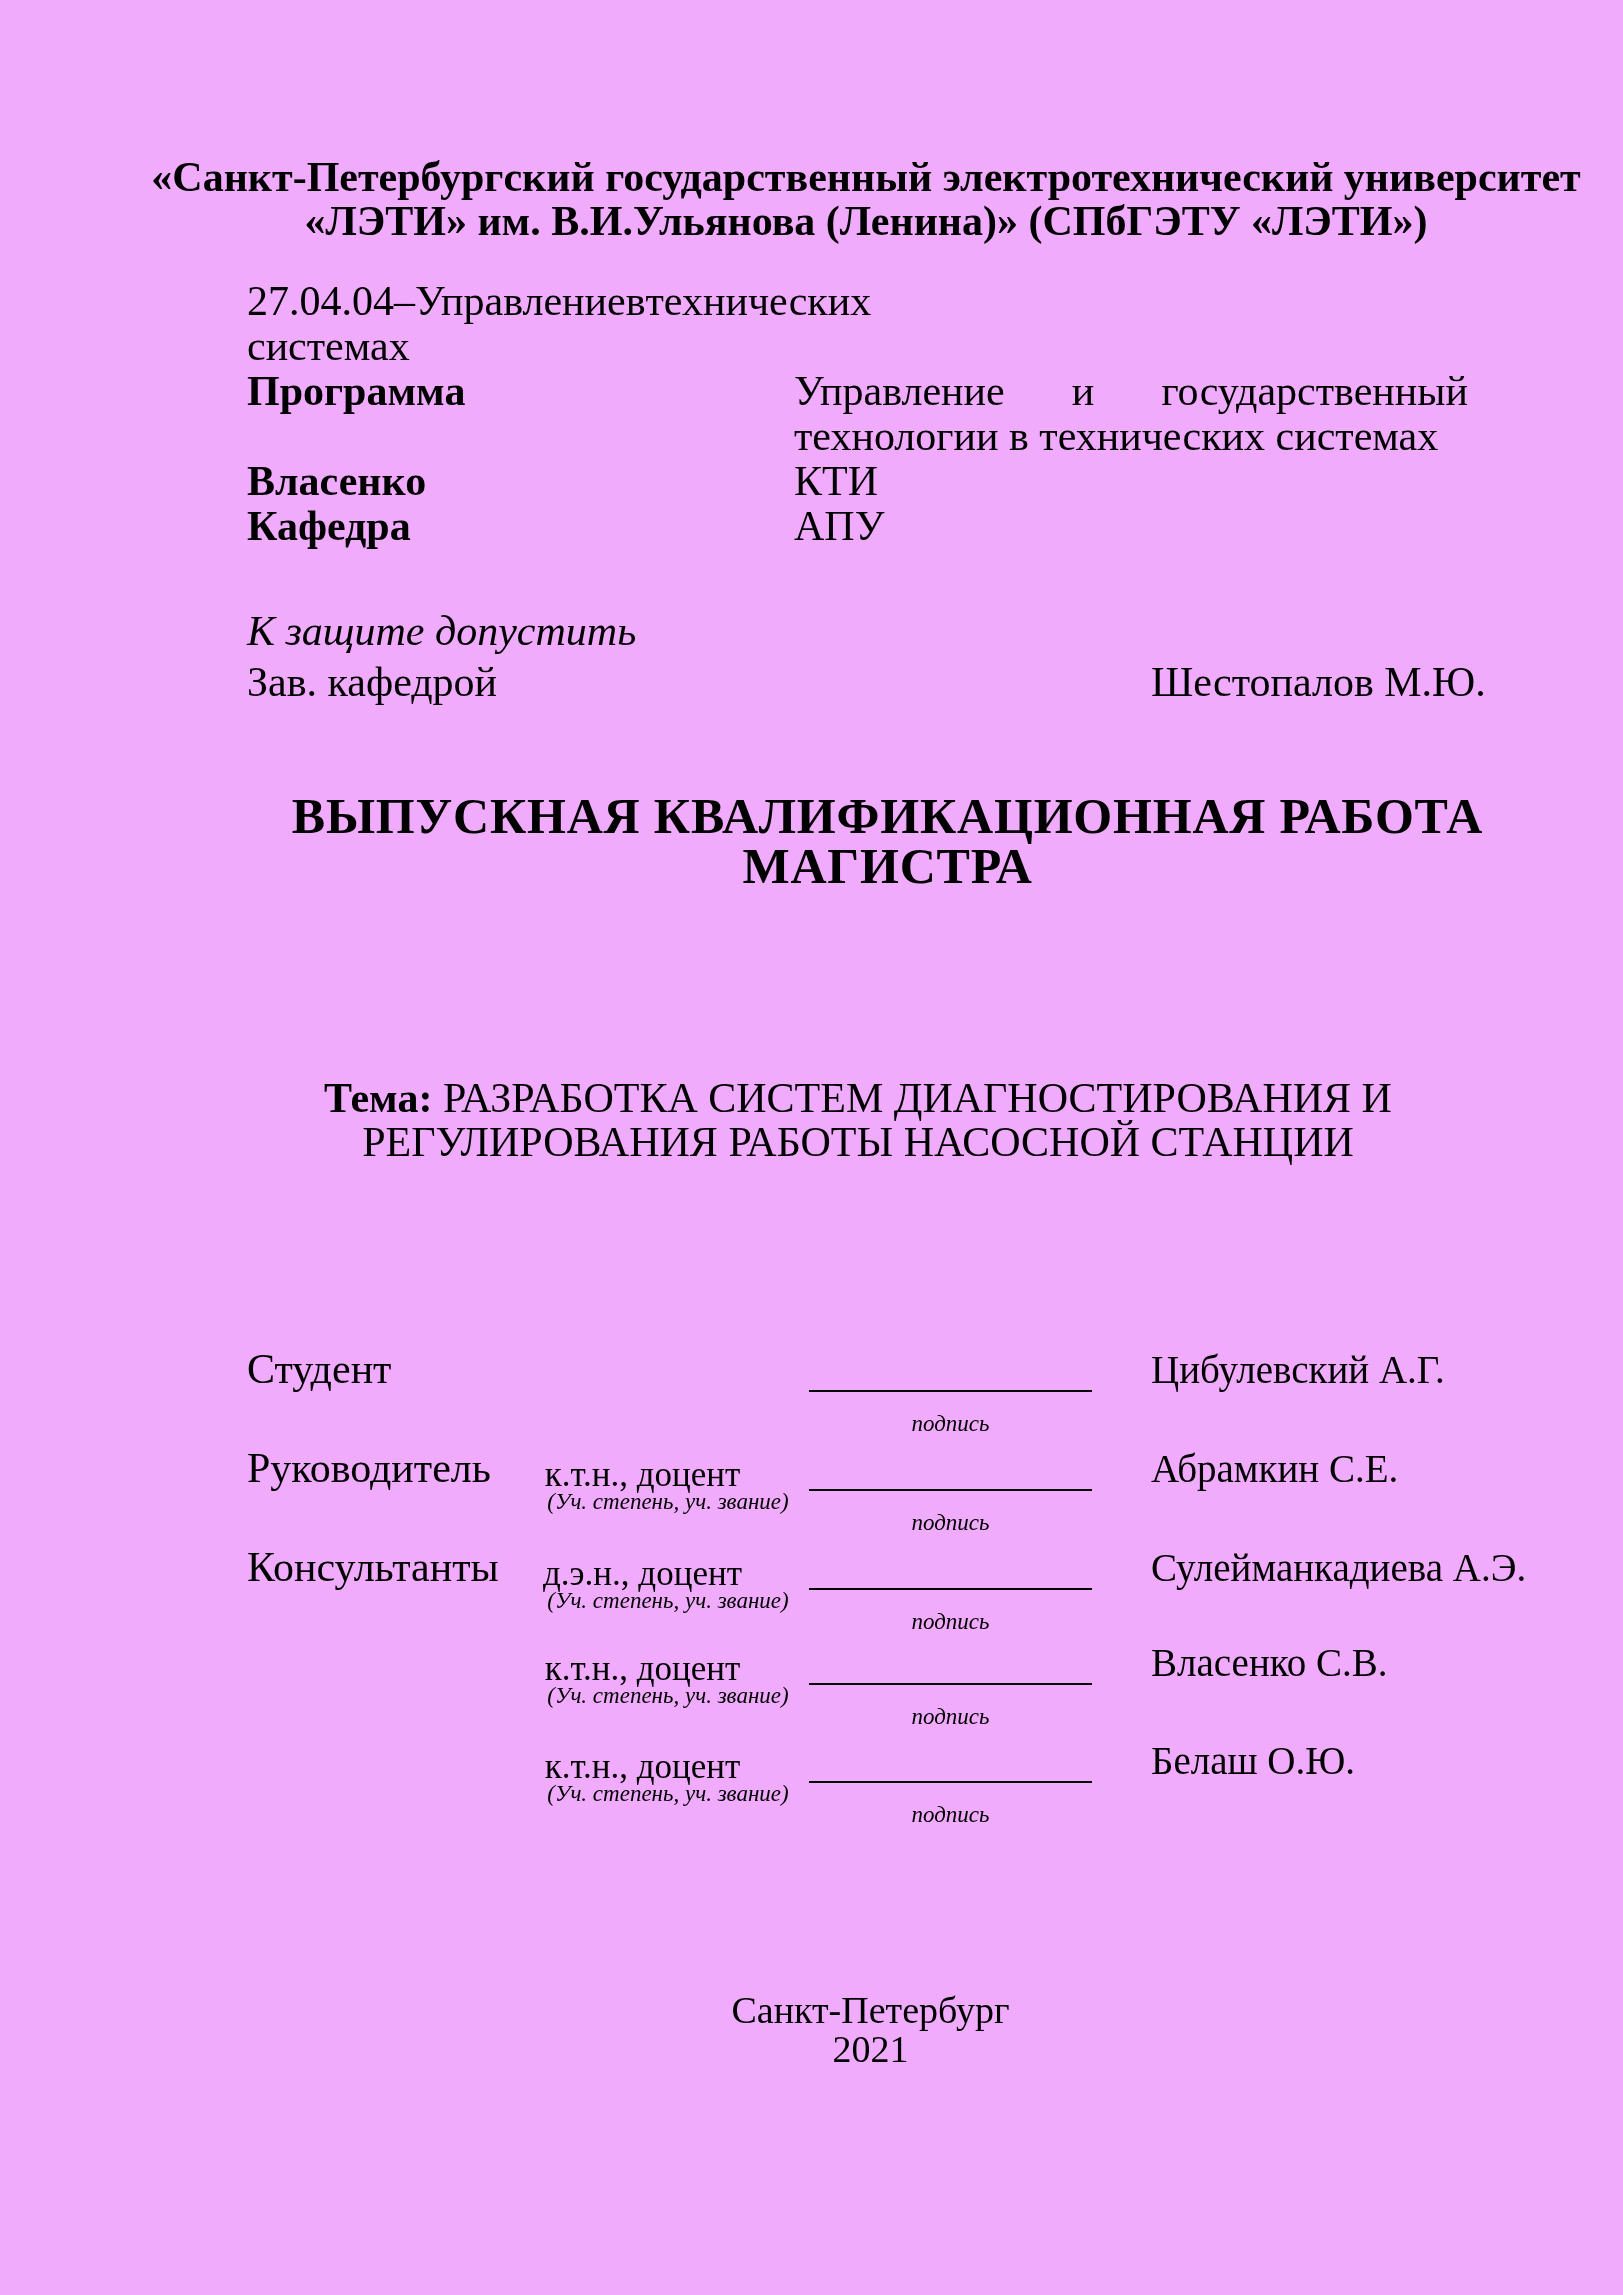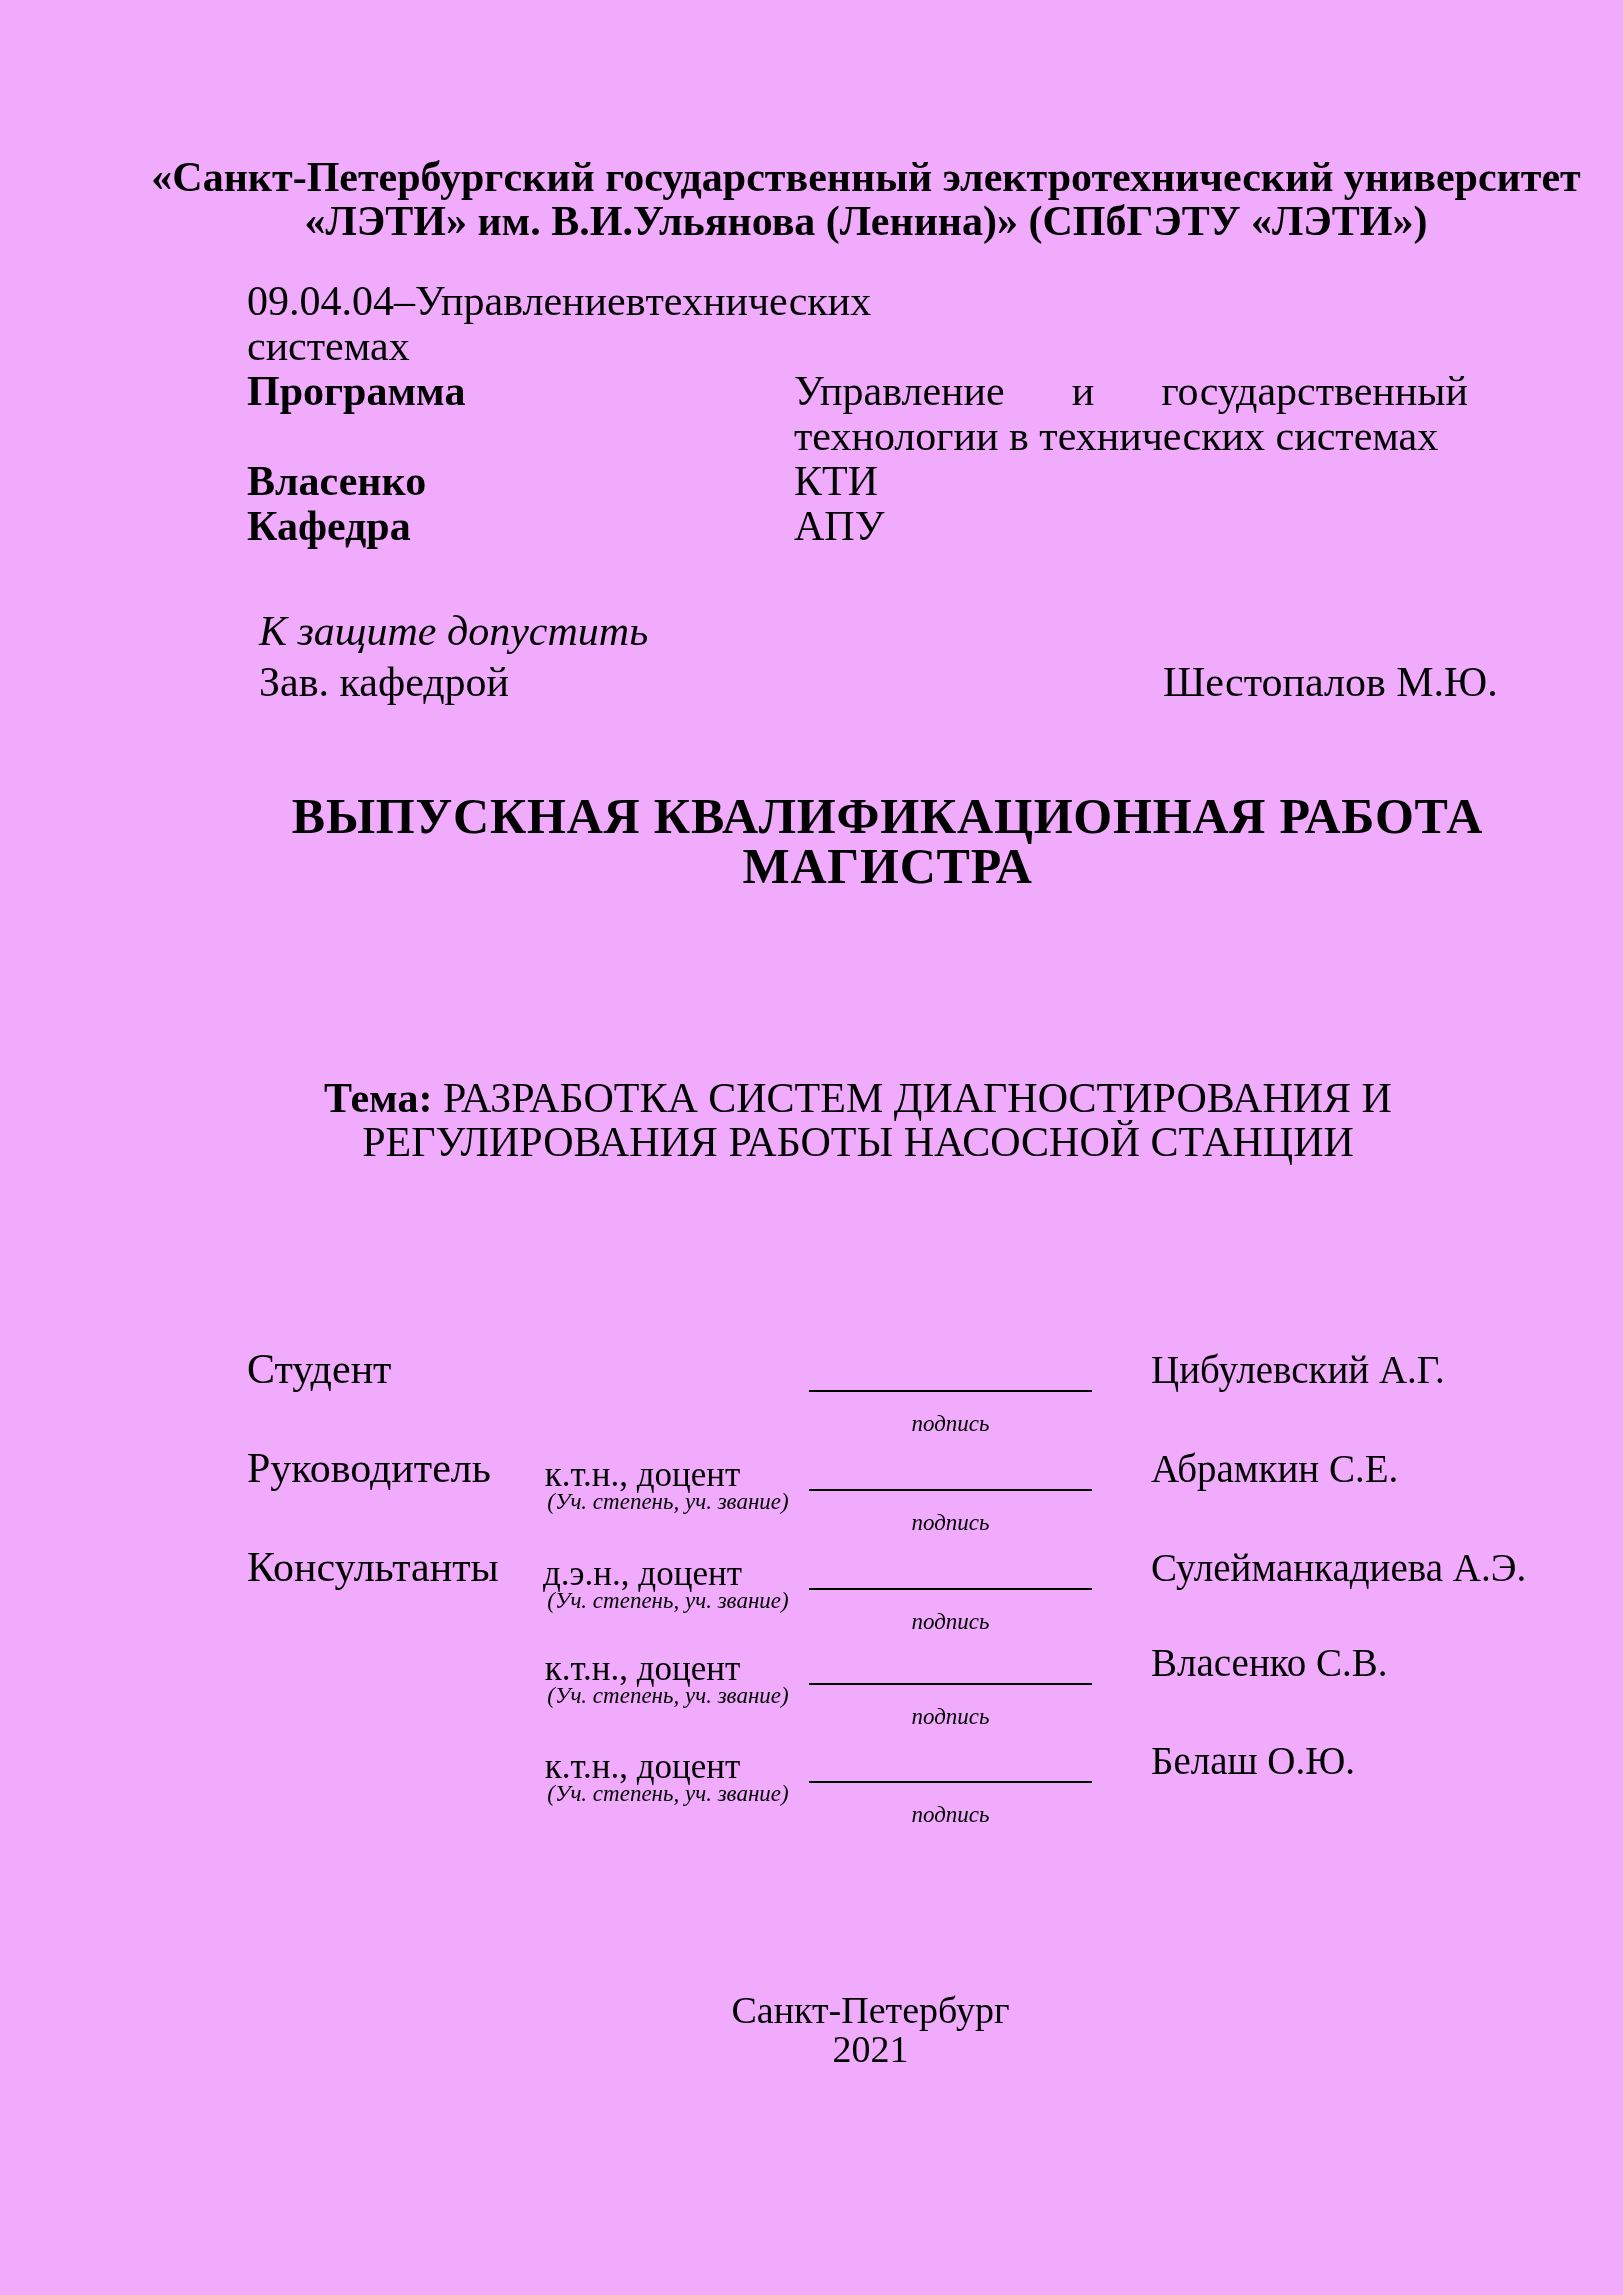--- a/index.html
+++ b/index.html
@@ -22,21 +22,21 @@
   .fields{
     top:279px;left:247px;width:1222px;
     font-size:42px;line-height:45px;
   }
   .frow{display:grid;grid-template-columns:547px 674px;}
   .flabel{font-weight:bold;}
   .fline-justify{display:flex;justify-content:space-between;}
   
   .admission{
     top:606px;left:247px;width:1222px;
-    font-size:42px;line-height:51px;margin-left:12px;
+    font-size:42px;line-height:51px;
   }
   .admission .it{font-style:italic;}
   .admission .l2{position:relative;}
   .admission .l2 .nm{position:absolute;left:904px;top:0;white-space:nowrap;}
   
   .main-title{
     top:791px;left:236px;width:1303px;
     text-align:center;font-weight:bold;
     font-size:50px;line-height:50px;
     letter-spacing:0.8px;
@@ -70,21 +70,21 @@
 
   <div class="abs doc-header">
     <div>«Санкт-Петербургский государственный электротехнический университет</div>
     <div>«ЛЭТИ» им. В.И.Ульянова (Ленина)» (СПбГЭТУ «ЛЭТИ»)</div>
   </div>
 
   <div class="abs fields">
     <div class="frow">
       <div>
         <div class="fline-justify">
-          <span>09.04.04</span>
+          <span>27.04.04</span>
           <span>–</span>
           <span>Управление</span>
           <span>в</span>
           <span>технических</span>
         </div>
         <div>системах</div>
       </div>
     </div>
     <div class="frow">
       <div class="flabel">Программа</div>

